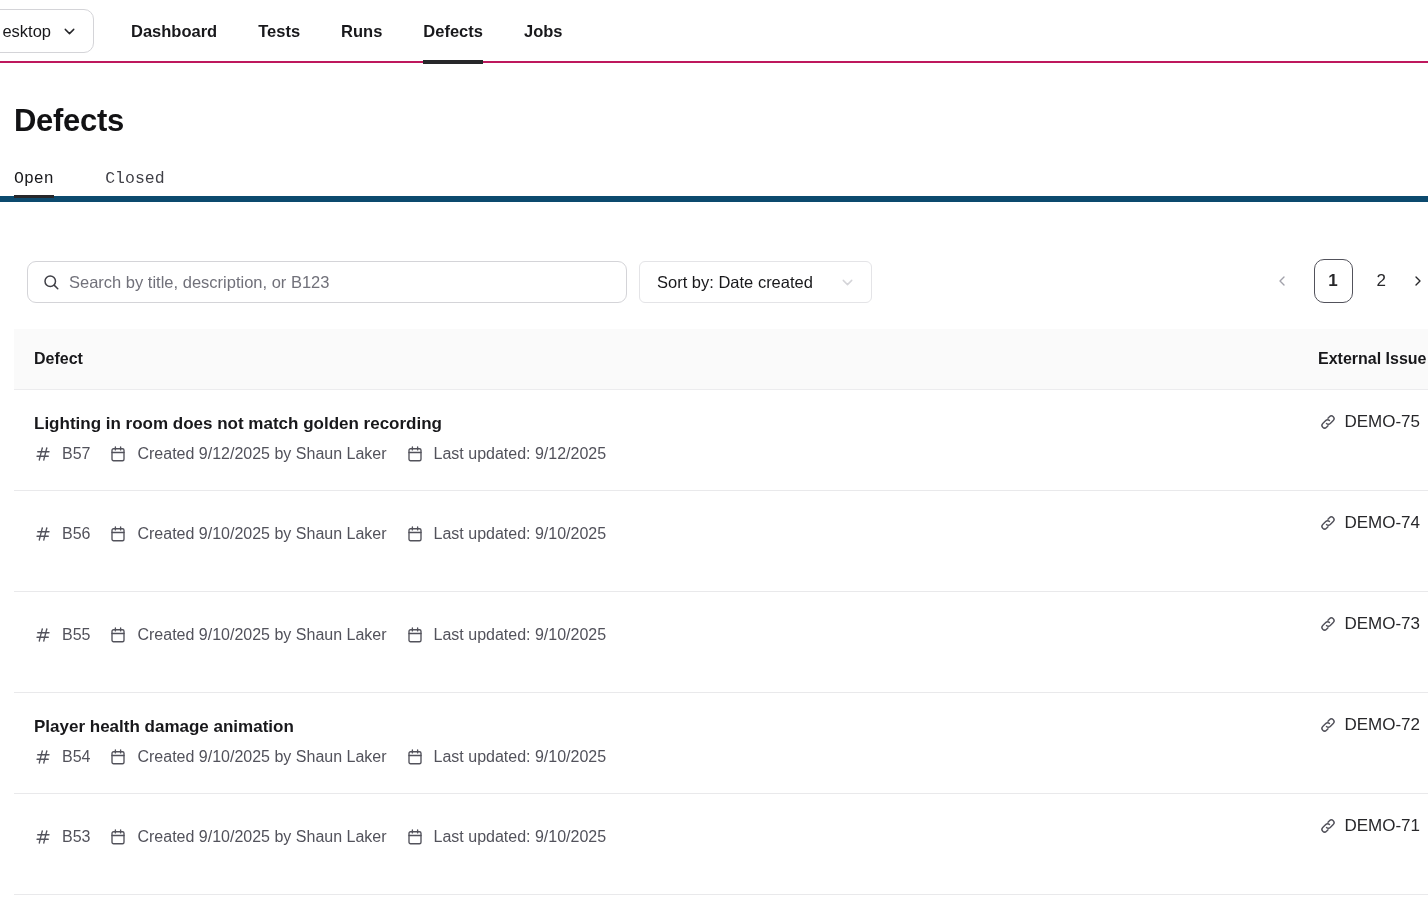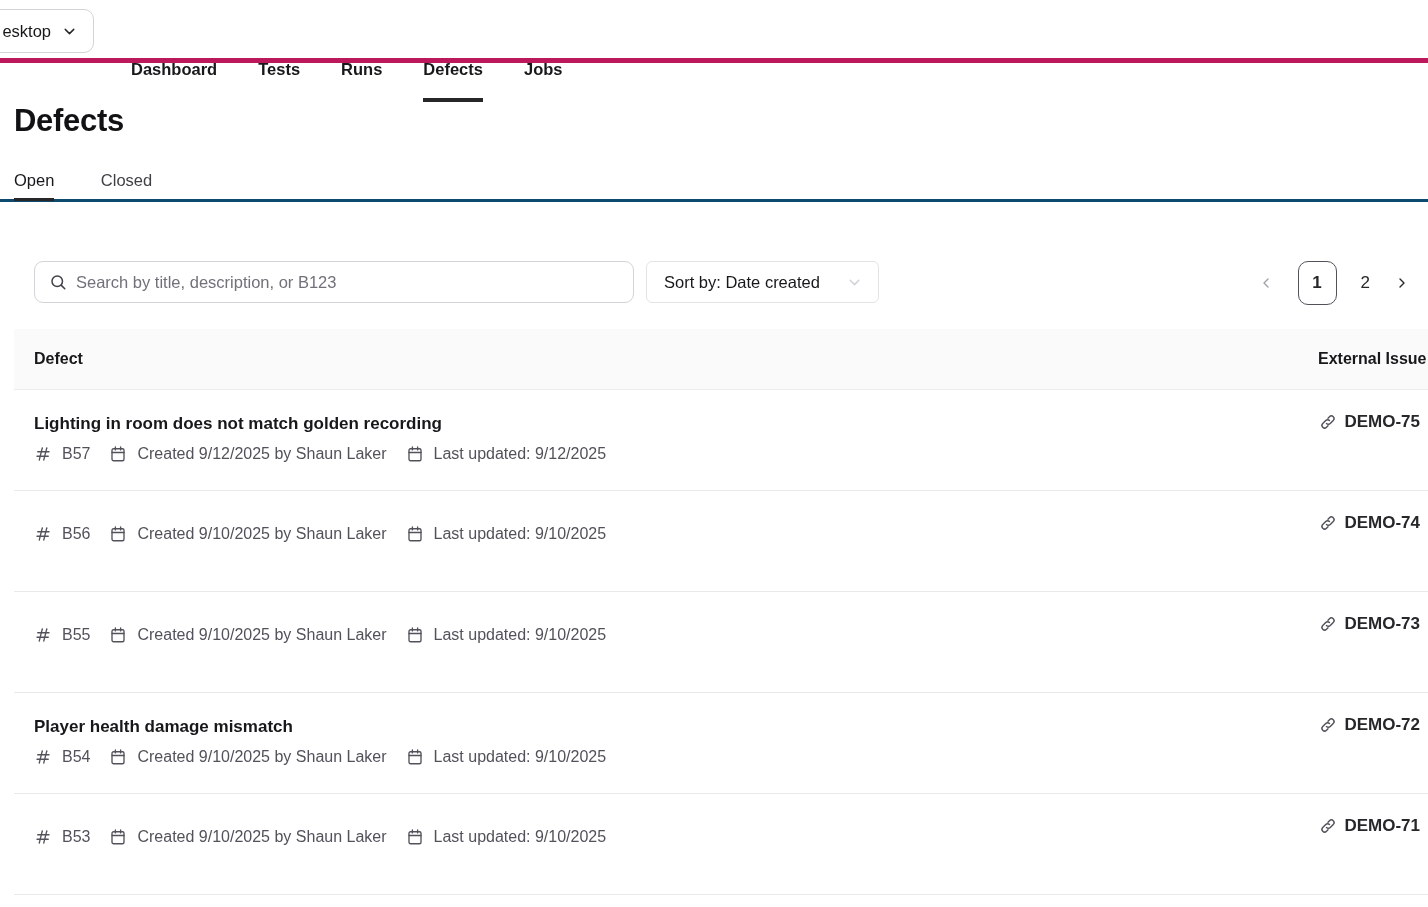--- a/index.html
+++ b/index.html
@@ -1,43 +1,43 @@
 <!DOCTYPE html>
 <html><head>
 <meta charset="utf-8">
 <style>
   * { margin:0; padding:0; box-sizing:border-box; }
   html,body { width:1428px; height:907px; overflow:hidden; background:#ffffff;
               font-family:"Liberation Sans", sans-serif; color:#18181b; }
 
   
-  .topnav { position:relative; height:63px; border-bottom:5px solid #be185d; }
+  .topnav { position:relative; height:63px; border-bottom:2px solid #be185d; }
   .project-btn { position:absolute; left:-40px; top:9px; width:134px; height:44px;
                  background:#fff; border:1px solid #d4d4d8; border-radius:10px;
                  display:flex; align-items:center; justify-content:flex-end;
                  gap:10px; padding-right:15px; font-size:16.5px; color:#18181b; cursor:pointer; }
   .nav-items { position:absolute; left:131px; top:0; height:63px; display:flex; gap:41px; }
   .nav-item { position:relative; height:100%; display:flex; align-items:center;
-              font-size:16.5px; font-weight:700; color:#18181b; cursor:pointer;margin-top:38px; }
+              font-size:16.5px; font-weight:700; color:#18181b; cursor:pointer; }
   .nav-item.active::after { content:""; position:absolute; left:0; right:0; bottom:-1px;
                             height:4px; background:#27272a; }
 
   
   .page-title { margin:40px 0 0 14px; font-size:31px; font-weight:800; letter-spacing:-0.3px; color:#121214; }
-  .subtabs { position:relative; margin-top:22px; height:41px; border-bottom:3px solid #0c4a6e; }
+  .subtabs { position:relative; margin-top:22px; height:41px; border-bottom:6px solid #0c4a6e;font-family:Liberation Mono, monospace; }
   .subtab { position:relative; display:inline-flex; align-items:center; height:100%;
             font-size:16.5px; color:#3f3f46; cursor:pointer; }
   .subtab:first-child { margin-left:14px; }
   .subtab + .subtab { margin-left:42px; }
   .subtab.active { color:#18181b; }
   .subtab.active::after { content:""; position:absolute; left:0; right:0; bottom:-2px;
                           height:3.5px; background:#27272a; }
 
   
-  .toolbar { display:flex; align-items:flex-start; margin:59px 0 0 34px; padding-right:18px; height:42px; }
+  .toolbar { display:flex; align-items:flex-end; margin:59px 0 0 27px; padding-right:2px; height:42px; }
   .searchbox { display:flex; align-items:center; gap:9px; width:600px; height:42px;
                border:1px solid #d4d4d8; border-radius:9px; padding:0 14px; background:#fff; }
   .searchbox input { flex:1; border:none; outline:none; font-size:16.5px; color:#18181b;
                      font-family:"Liberation Sans", sans-serif; background:transparent; }
   .searchbox input::placeholder { color:#71717a; opacity:1; }
   .sortbtn { display:flex; align-items:center; gap:26px; height:42px; margin-left:12px;
              border:1px solid #e4e4e7; border-radius:6px; background:#fff;
              padding:0 15px 0 17px; font-size:16.5px; color:#18181b; cursor:pointer; }
   .spacer { flex:1; }
   .pagination { display:flex; align-items:center; gap:24px; }
@@ -52,21 +52,21 @@
            display:flex; align-items:center;text-align:center; }
   .th { font-size:16px; font-weight:700; color:#18181b; white-space:nowrap; }
   .th-defect { padding-left:20px; }
   .th-external { position:absolute; left:1304px; }
   .trow { position:relative; height:101px; border-bottom:1px solid #e9e9eb; padding:23px 0 0 20px; }
   .row-title { font-size:17px; font-weight:700; color:#18181b; line-height:21px; white-space:nowrap; }
   .row-meta { display:flex; align-items:center; gap:19px; margin-top:11px;
               font-size:16px; color:#52525b; white-space:nowrap; }
   .meta-item { display:flex; align-items:center; gap:10px; }
   .ext-link { position:absolute; top:22px; right:8px; display:flex; align-items:center; gap:7px;
-              font-size:17px; font-weight:700; color:#27272a; cursor:pointer; white-space:nowrap; }
+              font-size:17px; font-weight:400; color:#27272a; cursor:pointer; white-space:nowrap; }
 
   .ico { flex:0 0 auto; display:block; }
 </style>
 </head>
 <body>
 
 <div class="topnav">
   <button class="project-btn">
     <span>esktop</span>
     <svg class="ico" width="17" height="17" viewBox="0 0 24 24" fill="none" stroke="#27272a" stroke-width="2" stroke-linecap="round" stroke-linejoin="round">
@@ -238,21 +238,21 @@
     <span class="ext-link">
       <svg class="ico" width="18" height="18" viewBox="0 0 24 24" fill="none" stroke="#52525b" stroke-width="1.9" stroke-linecap="round" stroke-linejoin="round">
             <path d="M10 14a3.5 3.5 0 0 0 5 0l4-4a3.5 3.5 0 0 0-5-5l-2 2"></path>
             <path d="M14 10a3.5 3.5 0 0 0-5 0l-4 4a3.5 3.5 0 0 0 5 5l2-2"></path>
           </svg>
       <span>DEMO-73</span>
     </span>
   </div>
 
   <div class="trow">
-    <div class="row-title">Player health damage mismatch</div>
+    <div class="row-title">Player health damage animation</div>
     <div class="row-meta">
       <span class="meta-item">
         <svg class="ico" width="18" height="18" viewBox="0 0 24 24" fill="none" stroke="#52525b" stroke-width="1.8" stroke-linecap="round">
               <line x1="5" y1="9" x2="20" y2="9"></line>
               <line x1="4" y1="15" x2="19" y2="15"></line>
               <line x1="11" y1="4" x2="7" y2="20"></line>
               <line x1="17" y1="4" x2="13" y2="20"></line>
             </svg>
         <span>B54</span>
       </span>

